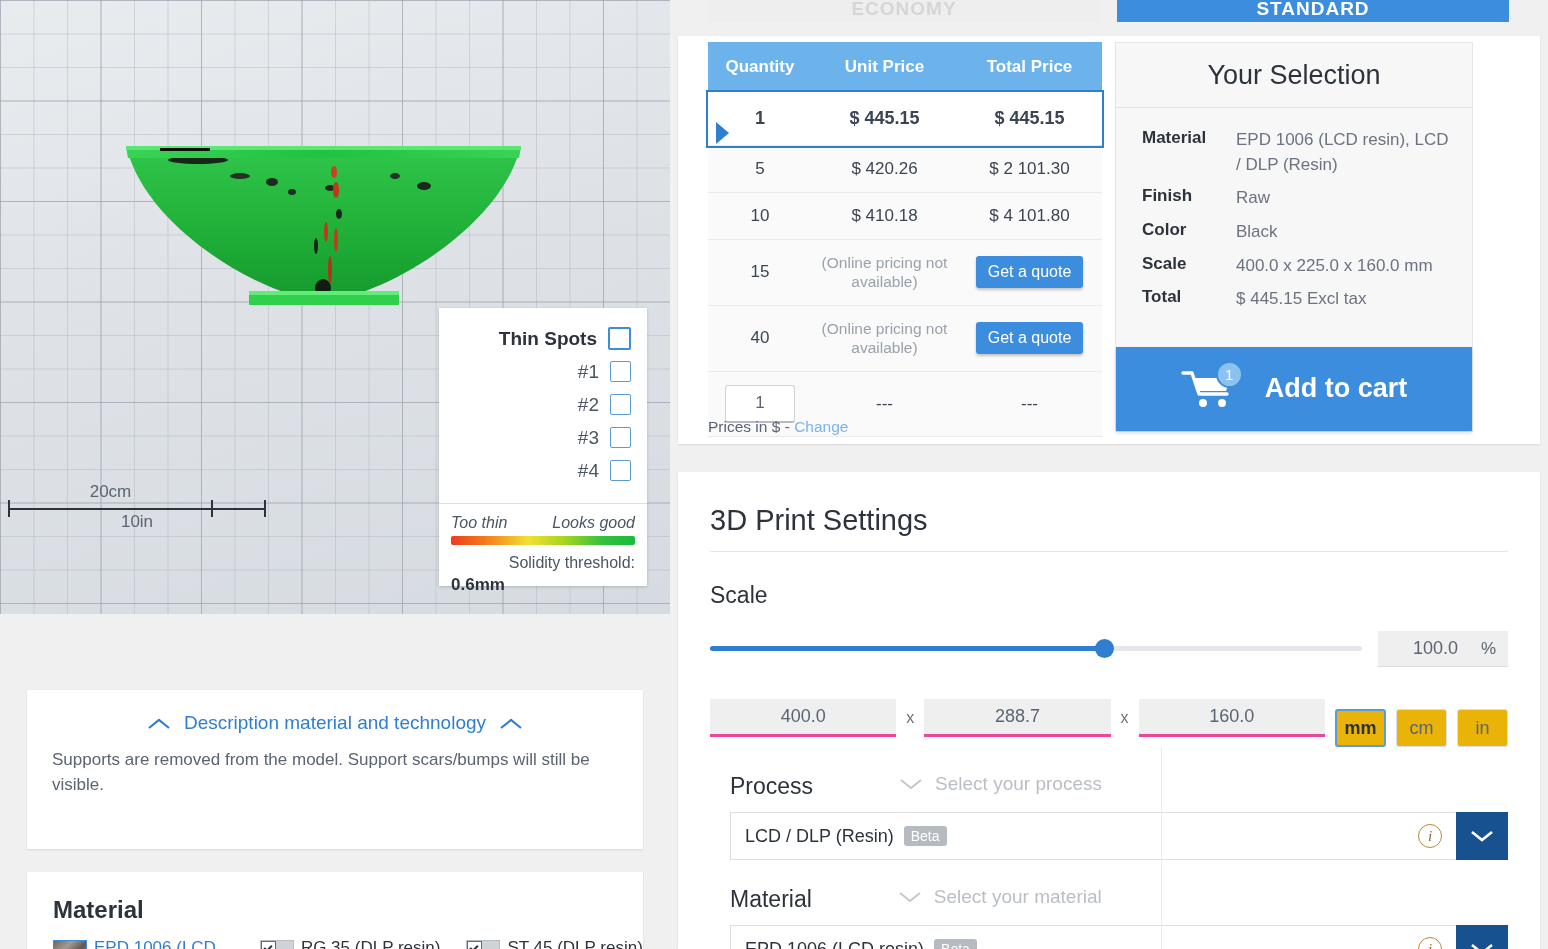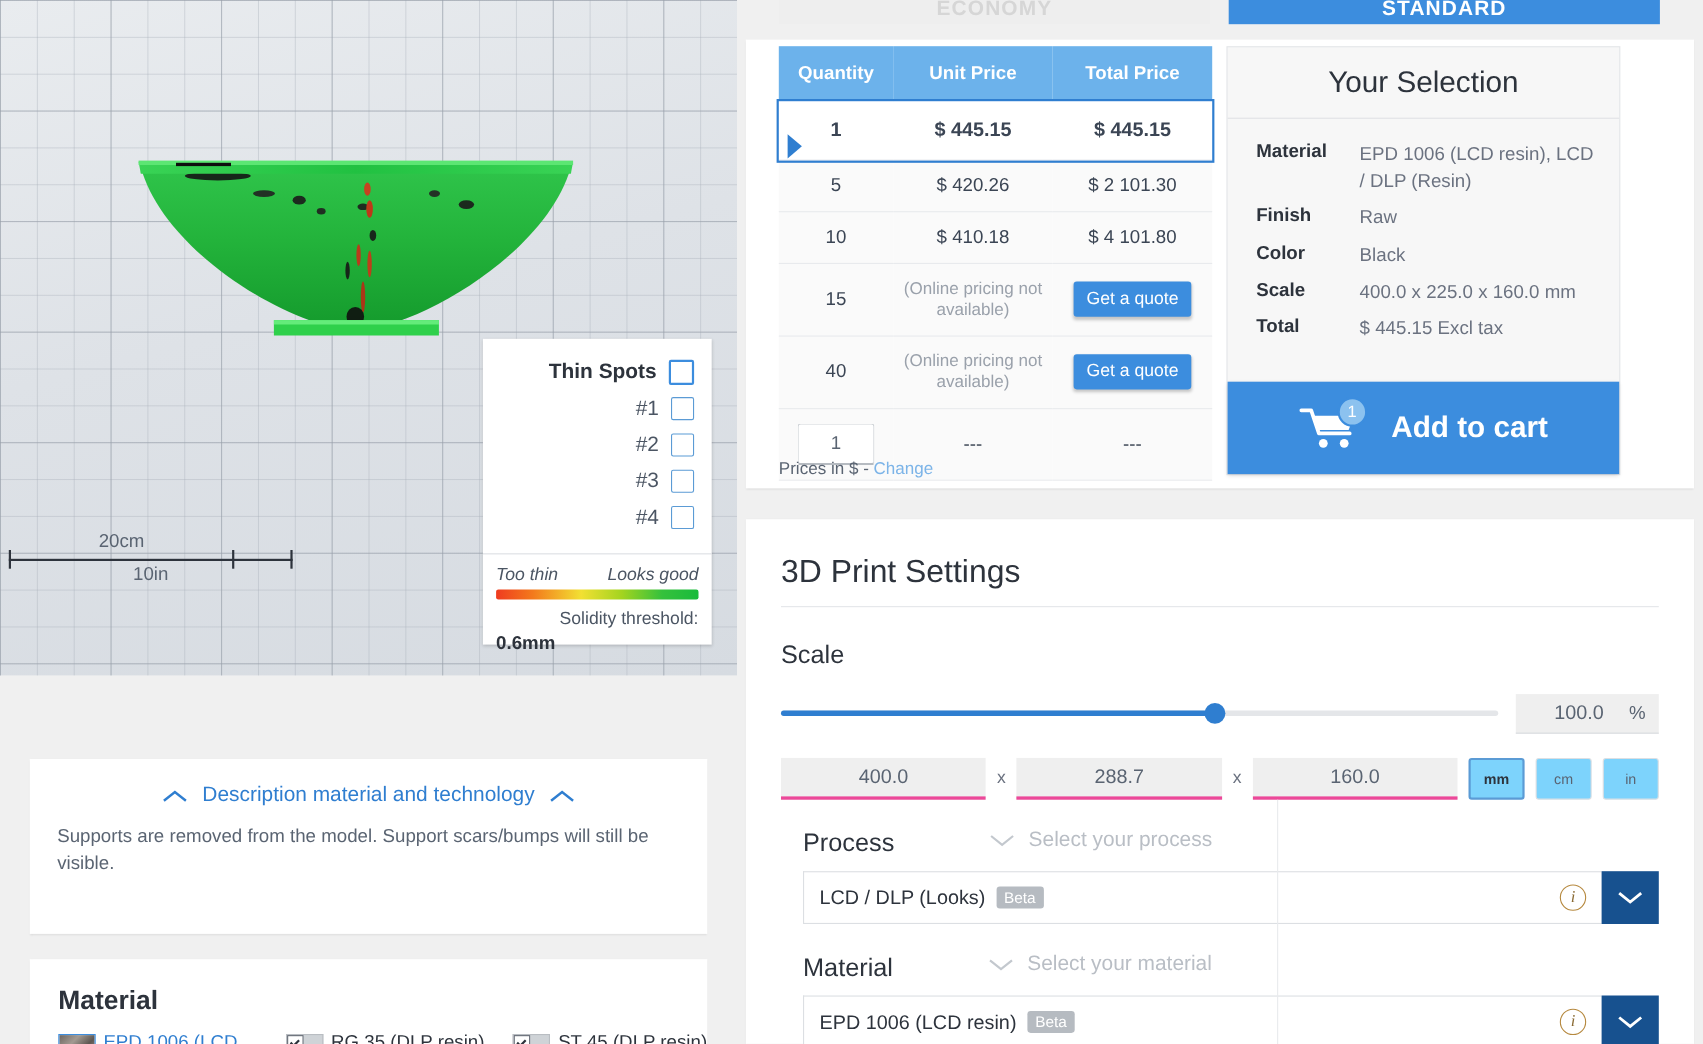--- a/index.html
+++ b/index.html
@@ -142,22 +142,22 @@
   #slider .knob  { position:absolute; left:60.5%; top:-7px; width:19px; height:19px; margin-left:-9px;
       border-radius:50%; background:#2f7ed0; }
   #pct-box { width:130px; height:36px; background:#efefef; display:flex; align-items:center;
       justify-content:space-between; padding:0 12px; border-bottom:1px solid #d8dbdf; }
   #pct-box .v { flex:1; text-align:center; font-size:18px; color:#5a6472; }
   #pct-box .u { font-size:17px; color:#5a6472; }
   #dims-row { display:flex; align-items:center; gap:10px; padding:22px 32px 0 32px; }
   .dim-box { width:190px; height:38px; background:#efefef; border-bottom:3px solid #ec4899;
       display:flex; align-items:center; justify-content:center; font-size:18px; color:#5a6472; }
   .dim-x { font-size:16px; color:#6b7280; }
-  .unit-btn { width:52px; height:38px; border:1px solid #dcdfe3; background:#7dd3fc; border-radius:3px;
-      display:flex; align-items:center; justify-content:center; font-size:13px; color:#5a6472; }
+  .unit-btn { width:52px; height:38px; border:1px solid #dcdfe3; background:#eab308; border-radius:3px;
+      display:flex; align-items:center; justify-content:center; font-size:18px; color:#5a6472;margin-top:20px; }
   .unit-btn.active { border:2px solid #5b9bd5; font-weight:bold; color:#2d333c; }
   .field-block { padding:26px 32px 0 52px; position:relative; }
   .fb-head { display:flex; align-items:flex-start; }
   .fb-hint { display:flex; align-items:center; gap:12px; margin-left:86px; color:#b9bec5; font-size:19px; }
   .sel-ctl { display:flex; margin-top:12px; height:48px; }
   .sel-ctl .sc-main { flex:1; border:1px solid #dcdfe3; border-right:none; display:flex; align-items:center;
       padding:0 14px; gap:10px; background:#fff; }
   .sc-txt { font-size:18px; color:#2d333c; }
   .beta { background:#b6bbc1; color:#fff; font-size:14px; padding:2px 7px; border-radius:3px; }
   .sc-info { margin-left:auto; width:24px; height:24px; border:1px solid #b6893f; border-radius:50%;
@@ -451,21 +451,21 @@
             <span>
               <svg width="24" height="14" viewBox="0 0 24 14">
                   <path d="M2 3 L12 11 L22 3" stroke="#c3c8ce" stroke-width="2" fill="none"></path>
                 </svg>
             </span>
             <span>Select your process</span>
           </span>
         </div>
         <div class="sel-ctl">
           <div class="sc-main">
-            <span class="sc-txt">LCD / DLP (Looks)</span>
+            <span class="sc-txt">LCD / DLP (Resin)</span>
             <span class="beta">Beta</span>
             <span class="sc-info">i</span>
           </div>
           <div class="sc-arrow">
             <svg width="26" height="16" viewBox="0 0 26 16">
                 <path d="M3 4 L13 12 L23 4" stroke="#fff" stroke-width="2.6" fill="none"></path>
               </svg>
           </div>
         </div>
       </div>

